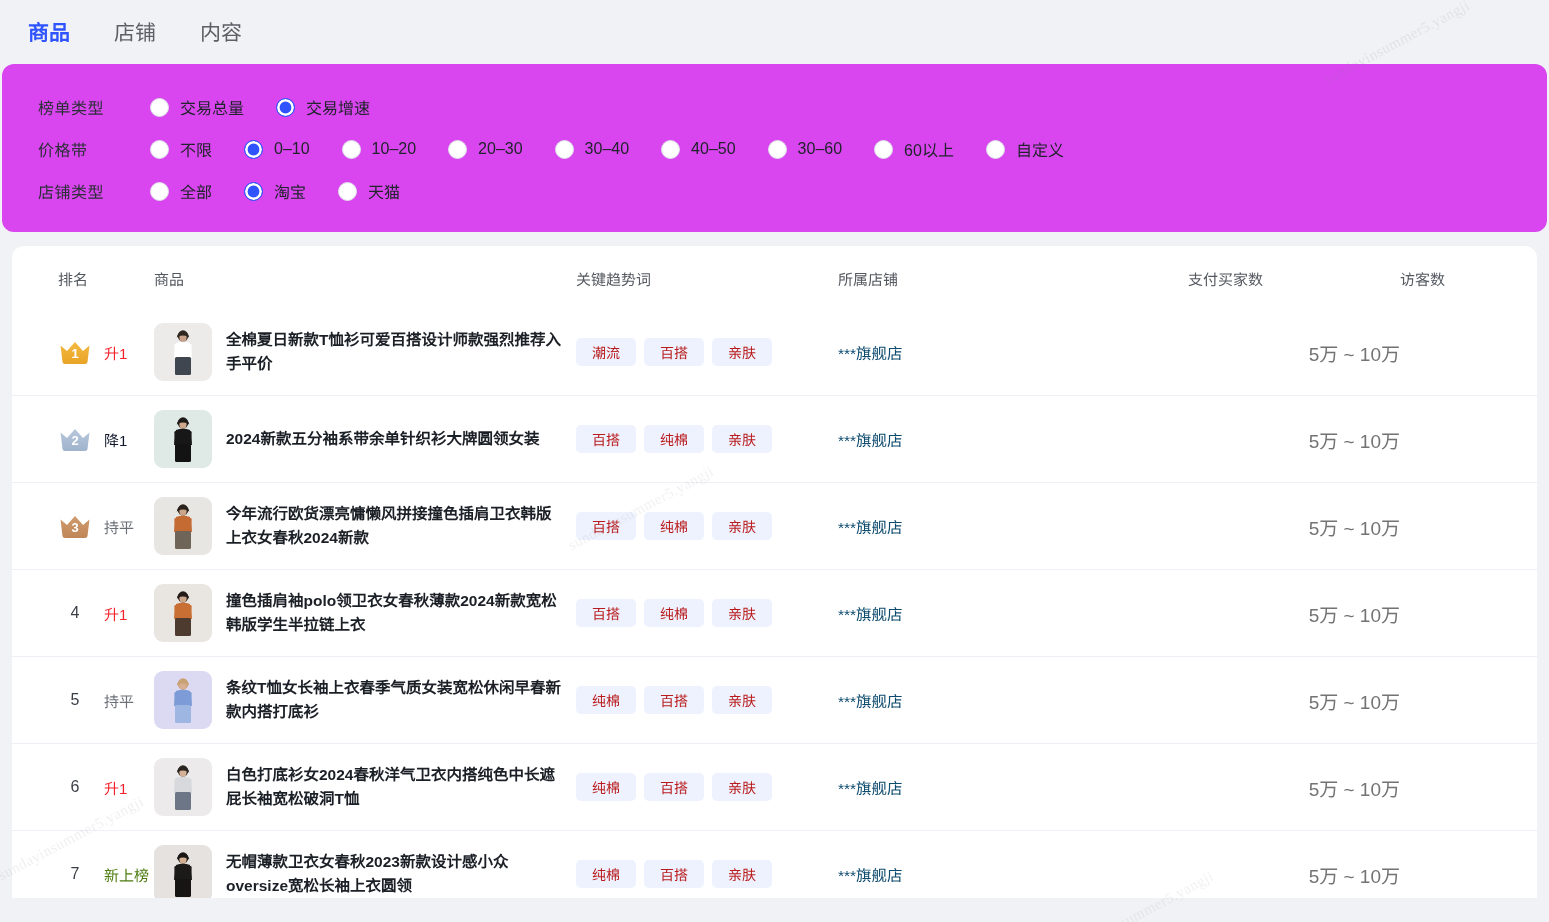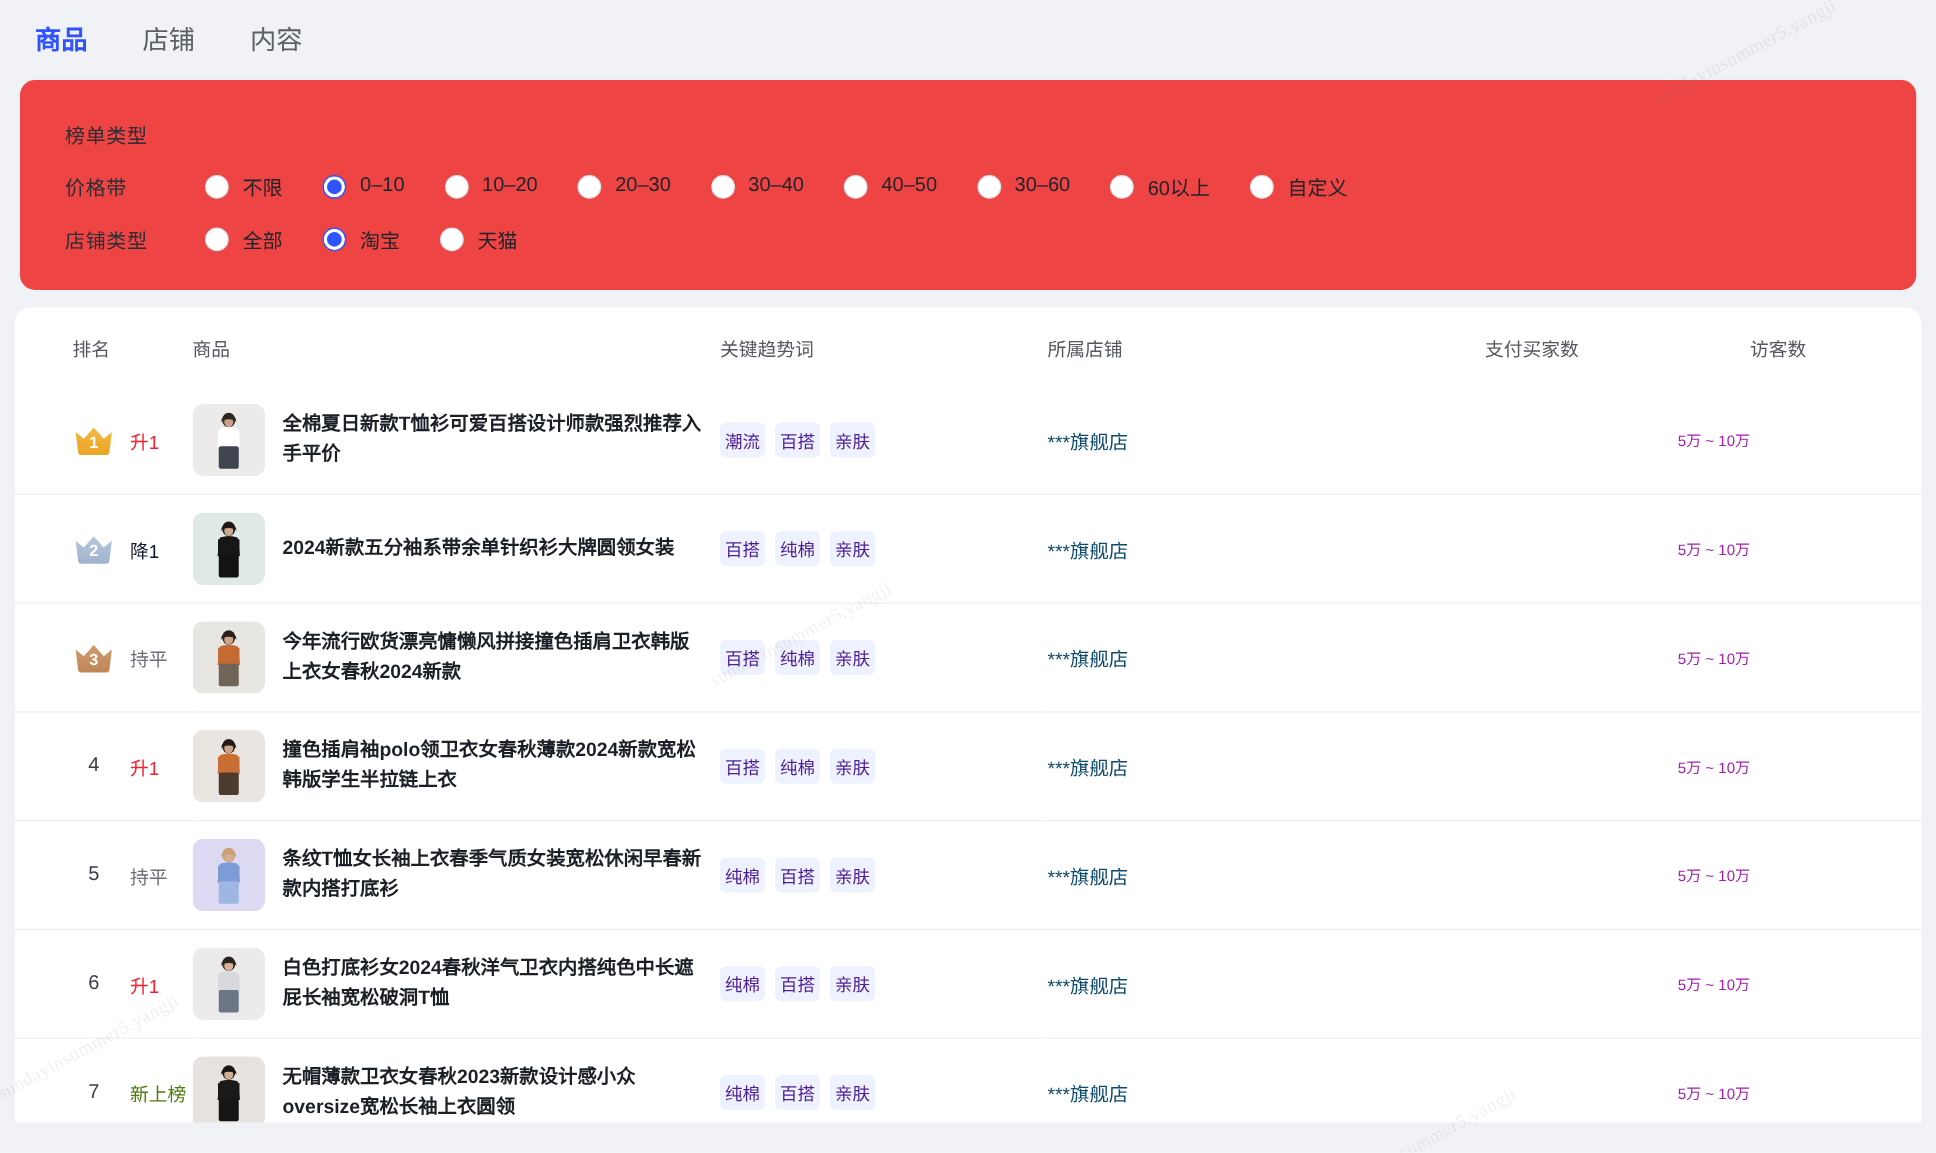--- a/index.html
+++ b/index.html
@@ -48,22 +48,22 @@
     color: #5c6066;
     cursor: pointer;
     line-height: 1;
     padding: 2px 0;
   }
   .tab.active { color: #2f54ff; font-weight: 700; }
 
   
   .filter-card {
     position: relative;
-    margin: 0 16px;
-    background: #ef4444;
+    margin: 0 2px;
+    background: #d946ef;
     border-radius: 12px;
     padding: 22px 0 20px 0;
     z-index: 6;
   }
   .filter-row {
     display: flex;
     align-items: center;
     height: 42px;
     padding-left: 36px;
   }
@@ -180,30 +180,30 @@
     color: #1b1f26;
     line-height: 1.55;
     max-width: 340px;
     font-weight: bold;
   }
 
   
   .kws { display: flex; gap: 8px; flex-wrap: nowrap; }
   .kw {
     background: #eef1fe;
-    color: #4c1d95;
+    color: #b91c1c;
     font-size: 14px;
     border-radius: 5px;
-    padding: 4px 4px;
+    padding: 4px 16px;
     white-space: nowrap;
     cursor: pointer;
   }
 
   .shopname { font-size: 15.5px; color: #0c4a6e; }
-  .metric   { font-size: 12px; color: #a21caf; white-space: nowrap; }
+  .metric   { font-size: 19px; color: #737373; white-space: nowrap; }
 
   
   .edge-fade {
     position: absolute;
     top: 0; right: 0;
     width: 10px; height: 100%;
     pointer-events: none;
     z-index: 20;
   }
   .bottom-strip {
@@ -222,20 +222,30 @@
   <div class="tabbar">
     <div class="tab active">商品</div>
     <div class="tab">店铺</div>
     <div class="tab">内容</div>
   </div>
 
   <div class="filter-card">
 
     <div class="filter-row">
       <div class="filter-label">榜单类型</div>
+      <div class="radios">
+        <label class="radio">
+          <span class="dot"></span>
+          <span class="rlabel">交易总量</span>
+        </label>
+        <label class="radio on">
+          <span class="dot"></span>
+          <span class="rlabel">交易增速</span>
+        </label>
+      </div>
     </div>
 
     <div class="filter-row">
       <div class="filter-label">价格带</div>
       <div class="radios">
         <label class="radio">
             <span class="dot"></span>
             <span class="rlabel">不限</span>
           </label>
         <label class="radio on">

